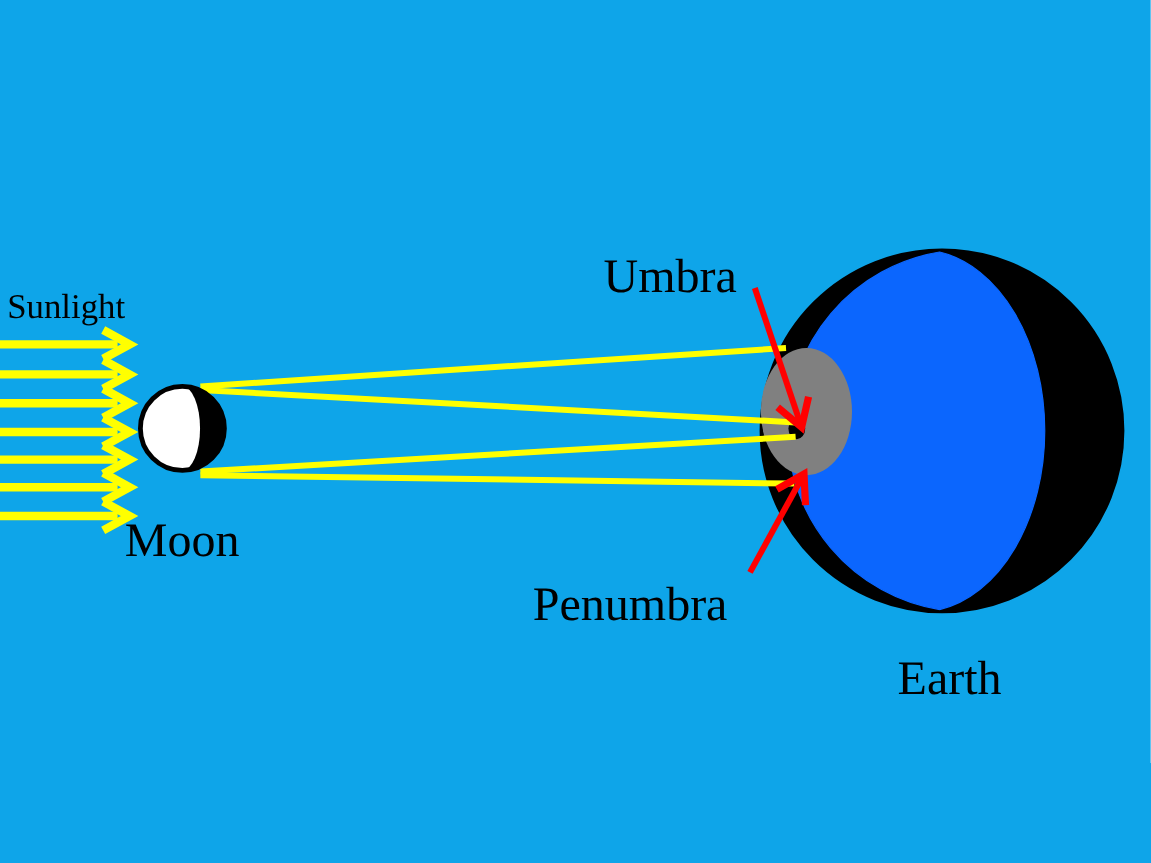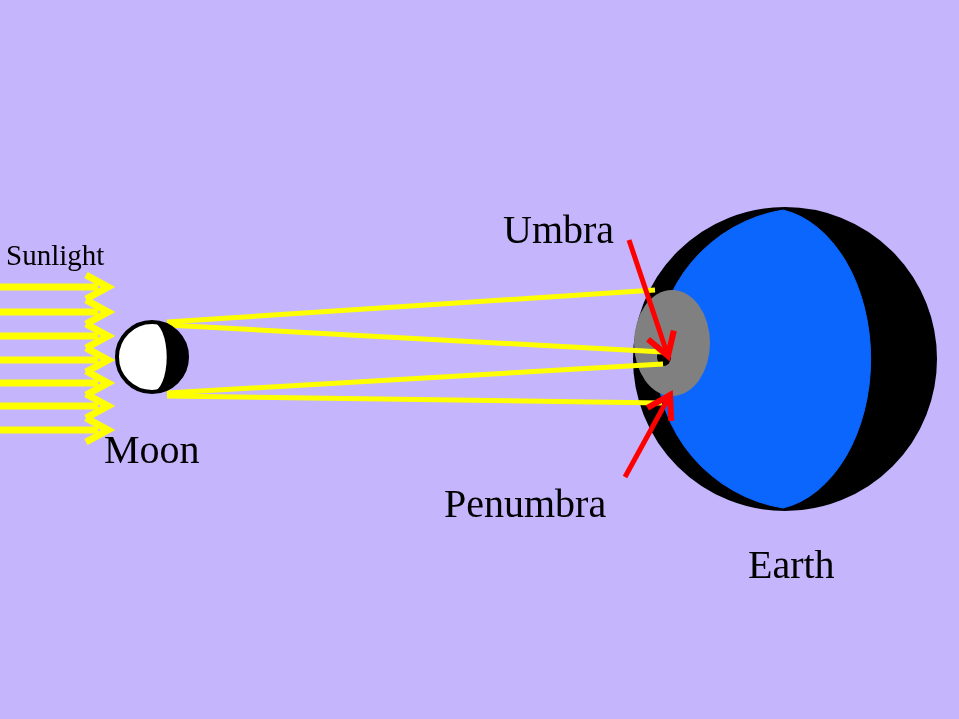--- a/index.html
+++ b/index.html
@@ -11,21 +11,21 @@
   body {
     width: 959px;
     height: 719px;
     overflow: hidden;
     font-family: "Liberation Serif", "DejaVu Serif", serif;
   }
   #diagram-root {
     position: relative;
     width: 959px;
     height: 719px;
-    background: #c4b5fd;
+    background: #0ea5e9;
   }
   svg#scene {
     display: block;
     width: 959px;
     height: 719px;
   }
   .diagram-label {
     font-family: "Liberation Serif", "DejaVu Serif", serif;
     fill: #000000;
     paint-order: stroke;

